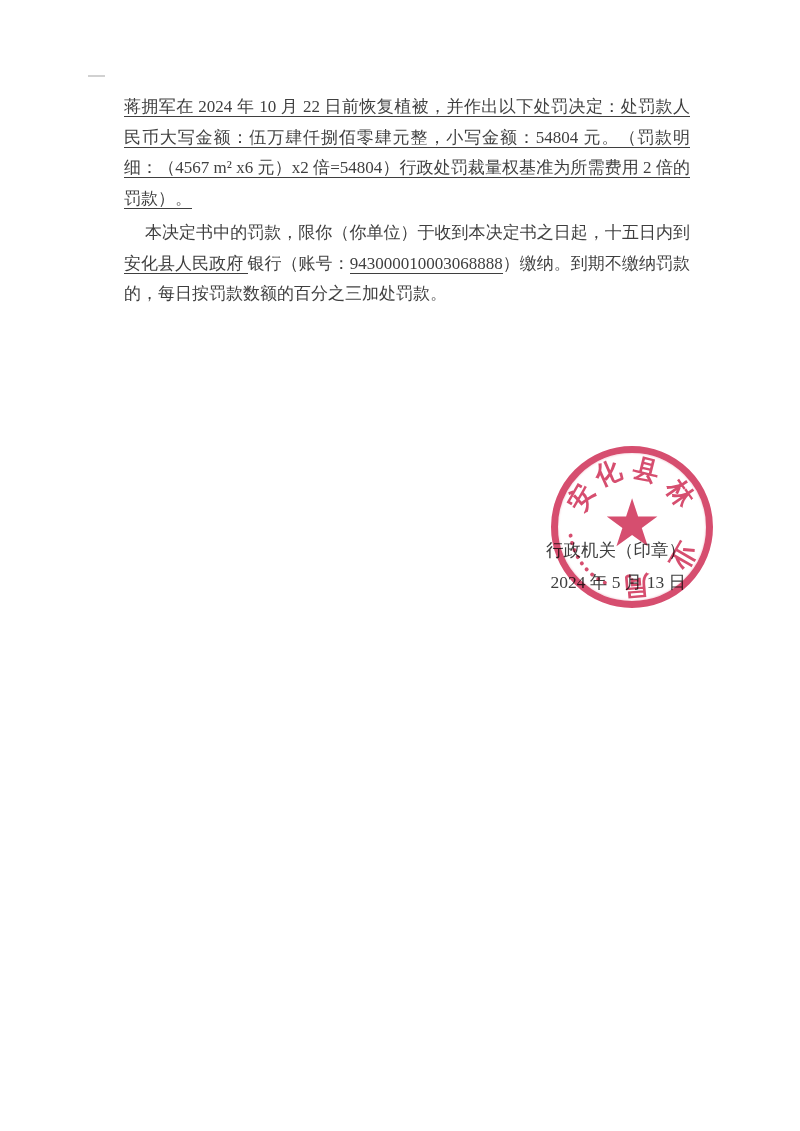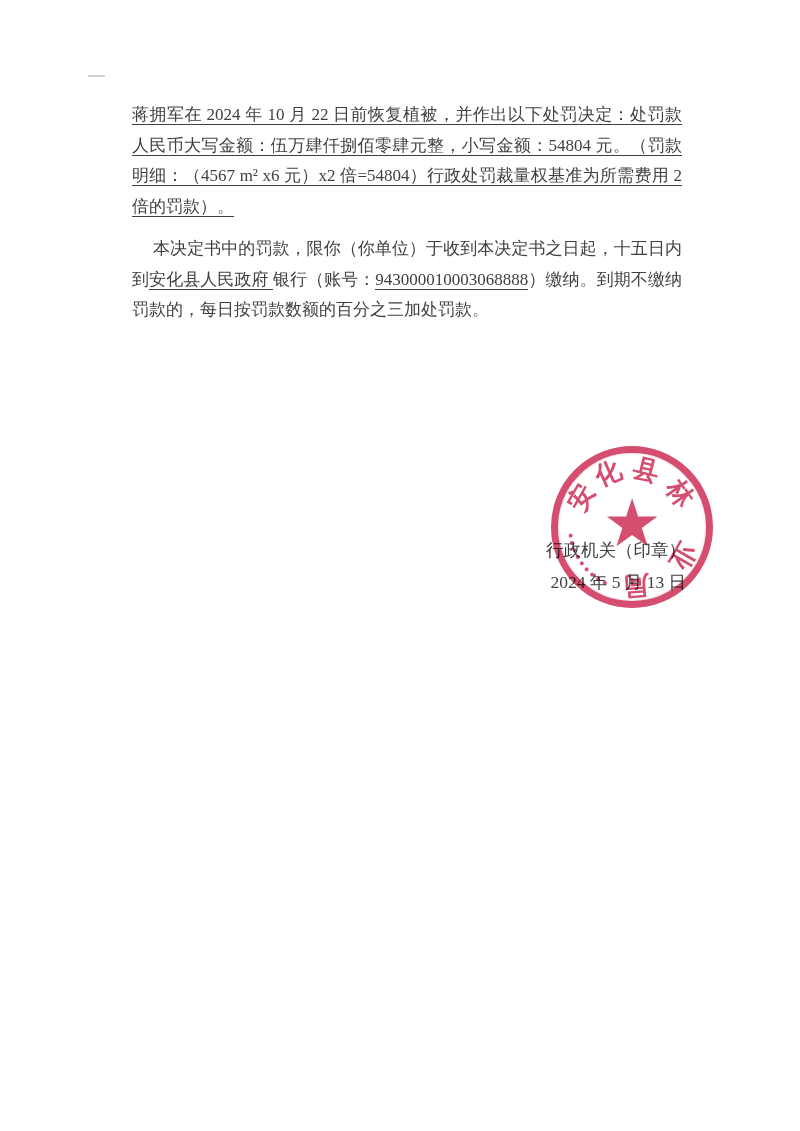--- a/index.html
+++ b/index.html
@@ -8,21 +8,21 @@
     width:800px;height:1131px;
     background:#ffffff;
     overflow:hidden;
     font-family:"Liberation Serif","DejaVu Serif",serif;
     color:#3f3f3f;
   }
   .body-text{
     position:absolute;left:120px;top:88px;width:574px;
     text-align:justify;font-size:17px;
   }
-  .body-text p{margin:12px;padding:0;}
+  .body-text p{margin:4px;padding:0;}
   .p1{line-height:30.5px;}
   .p2{line-height:30.5px;text-indent:21px;}
   .p3{line-height:33.4px;margin-top:7px !important;text-indent:35px;}
   .u{border-bottom:1px solid #3f3f3f;}
   .signature{
     position:absolute;right:114px;top:535px;
     text-align:right;font-size:17.5px;line-height:31.5px;
     white-space:nowrap;
   }
   .footer{

